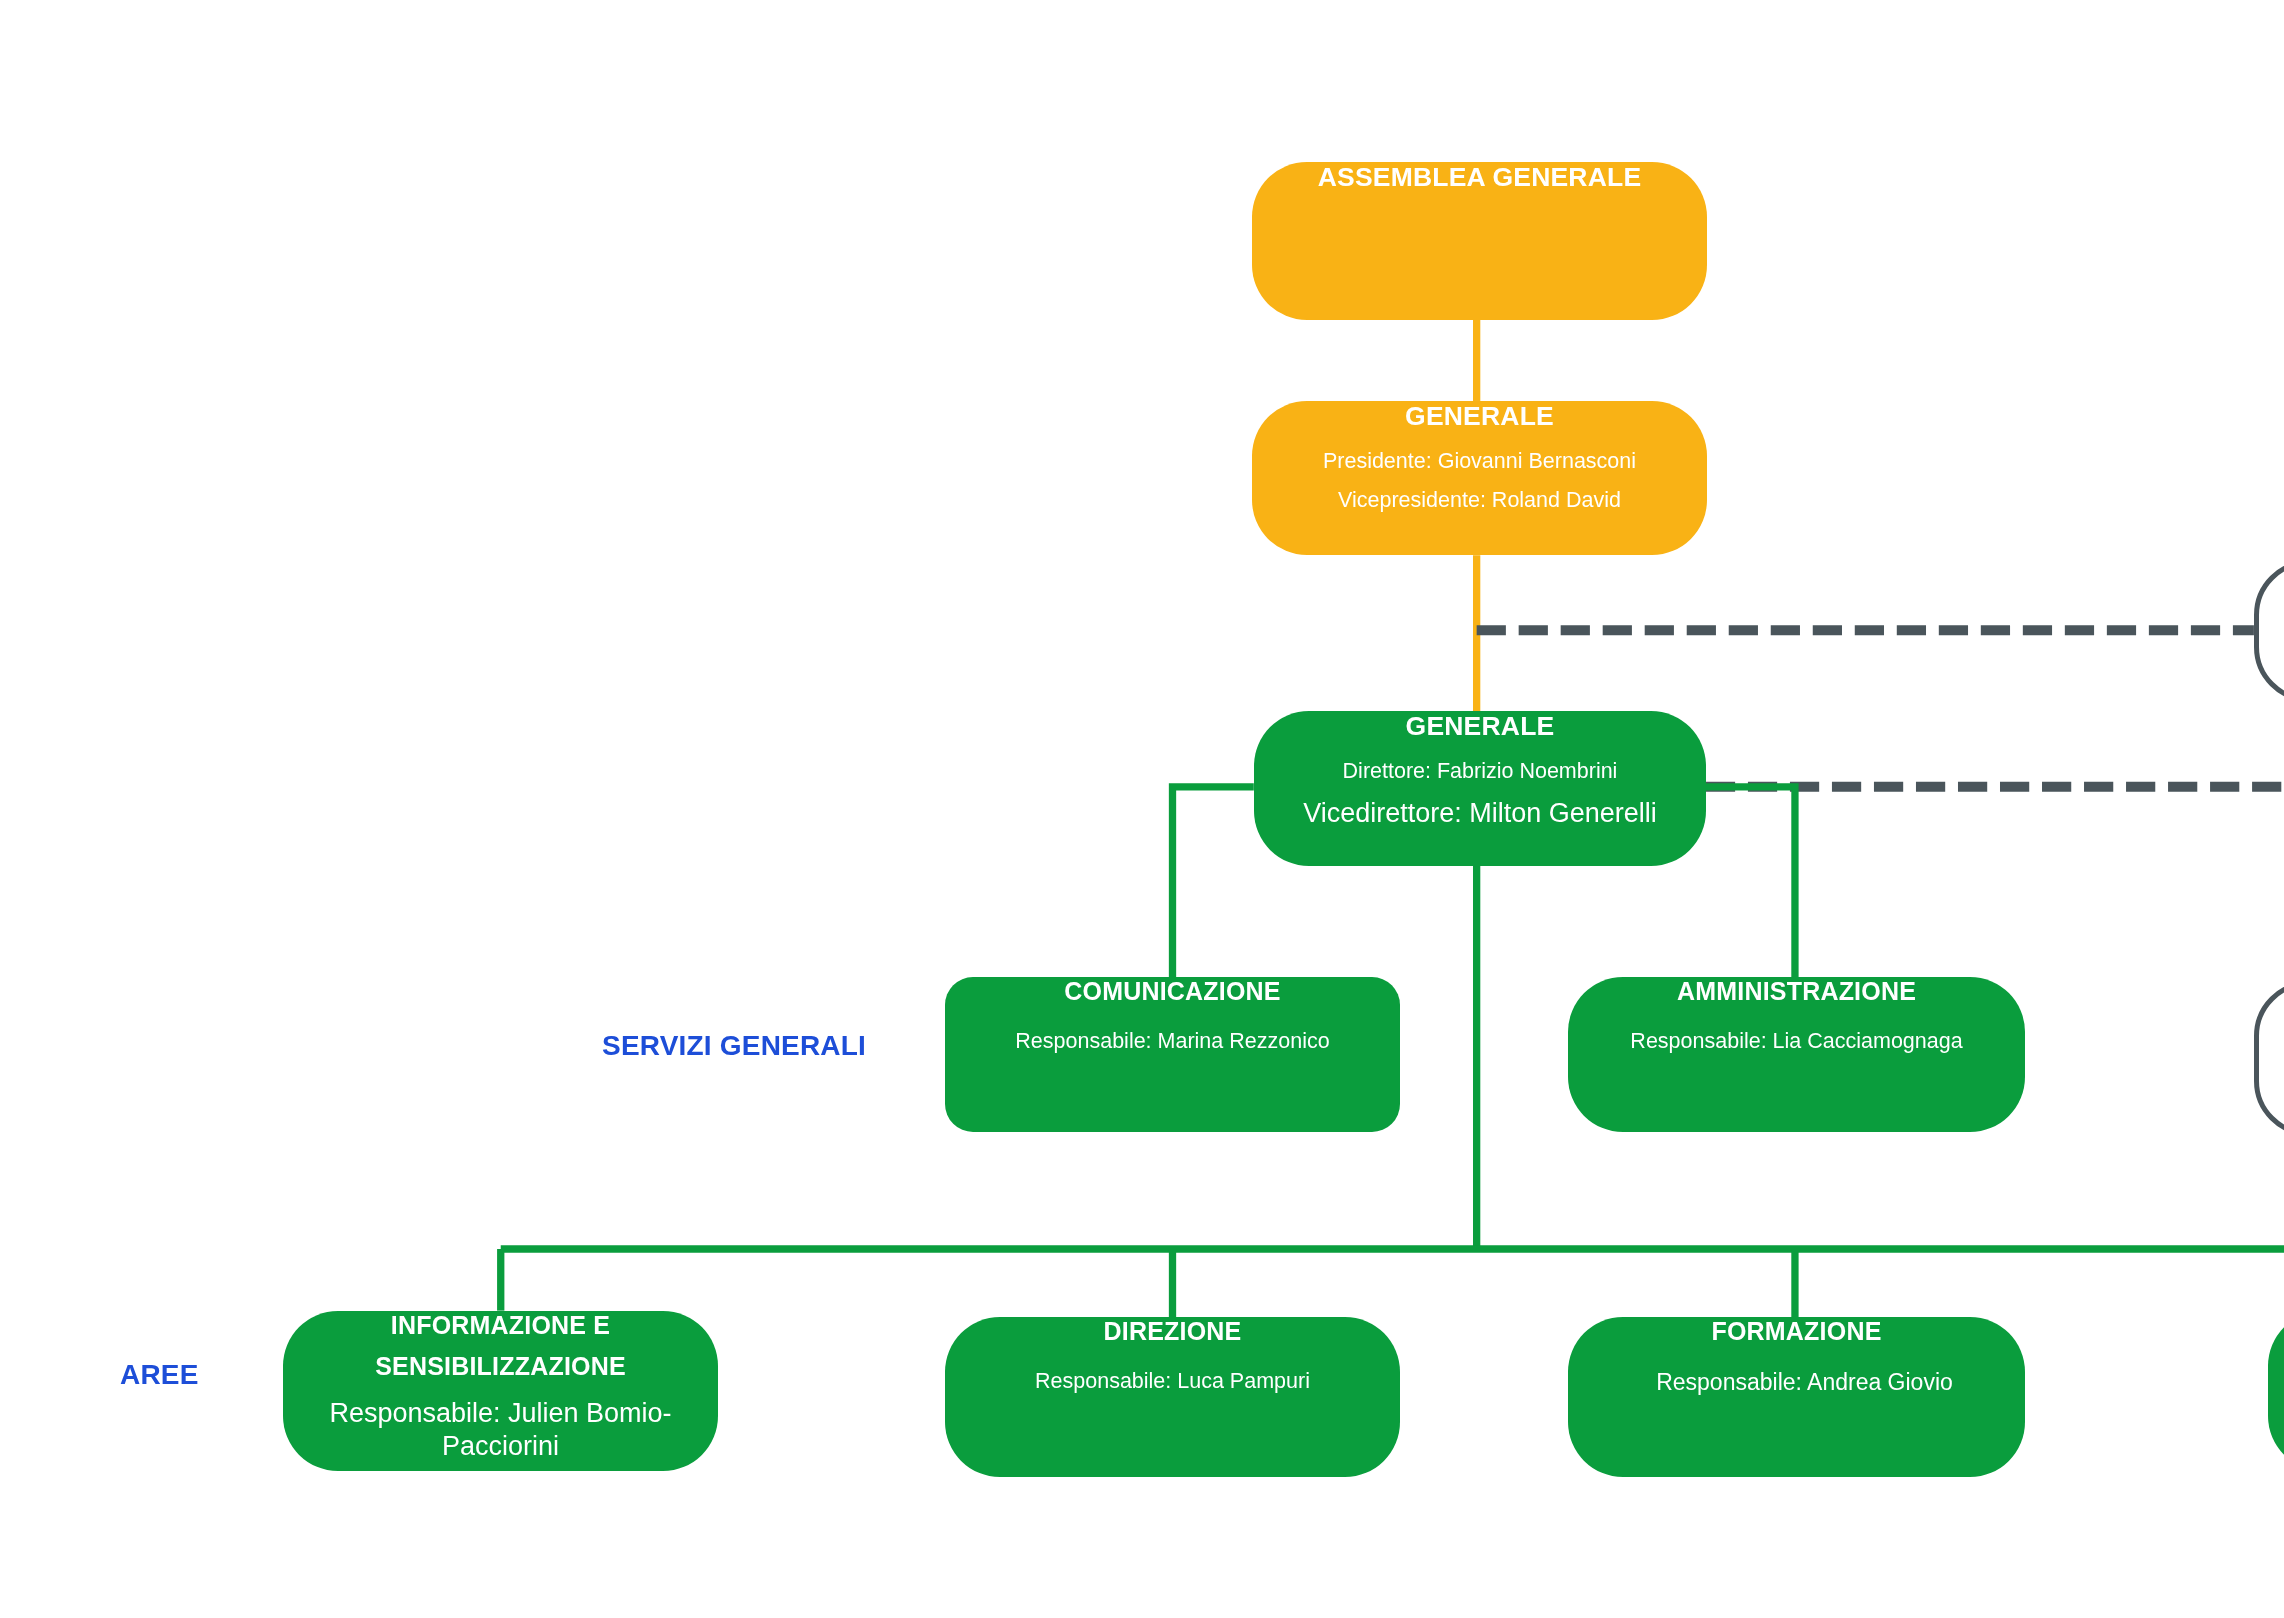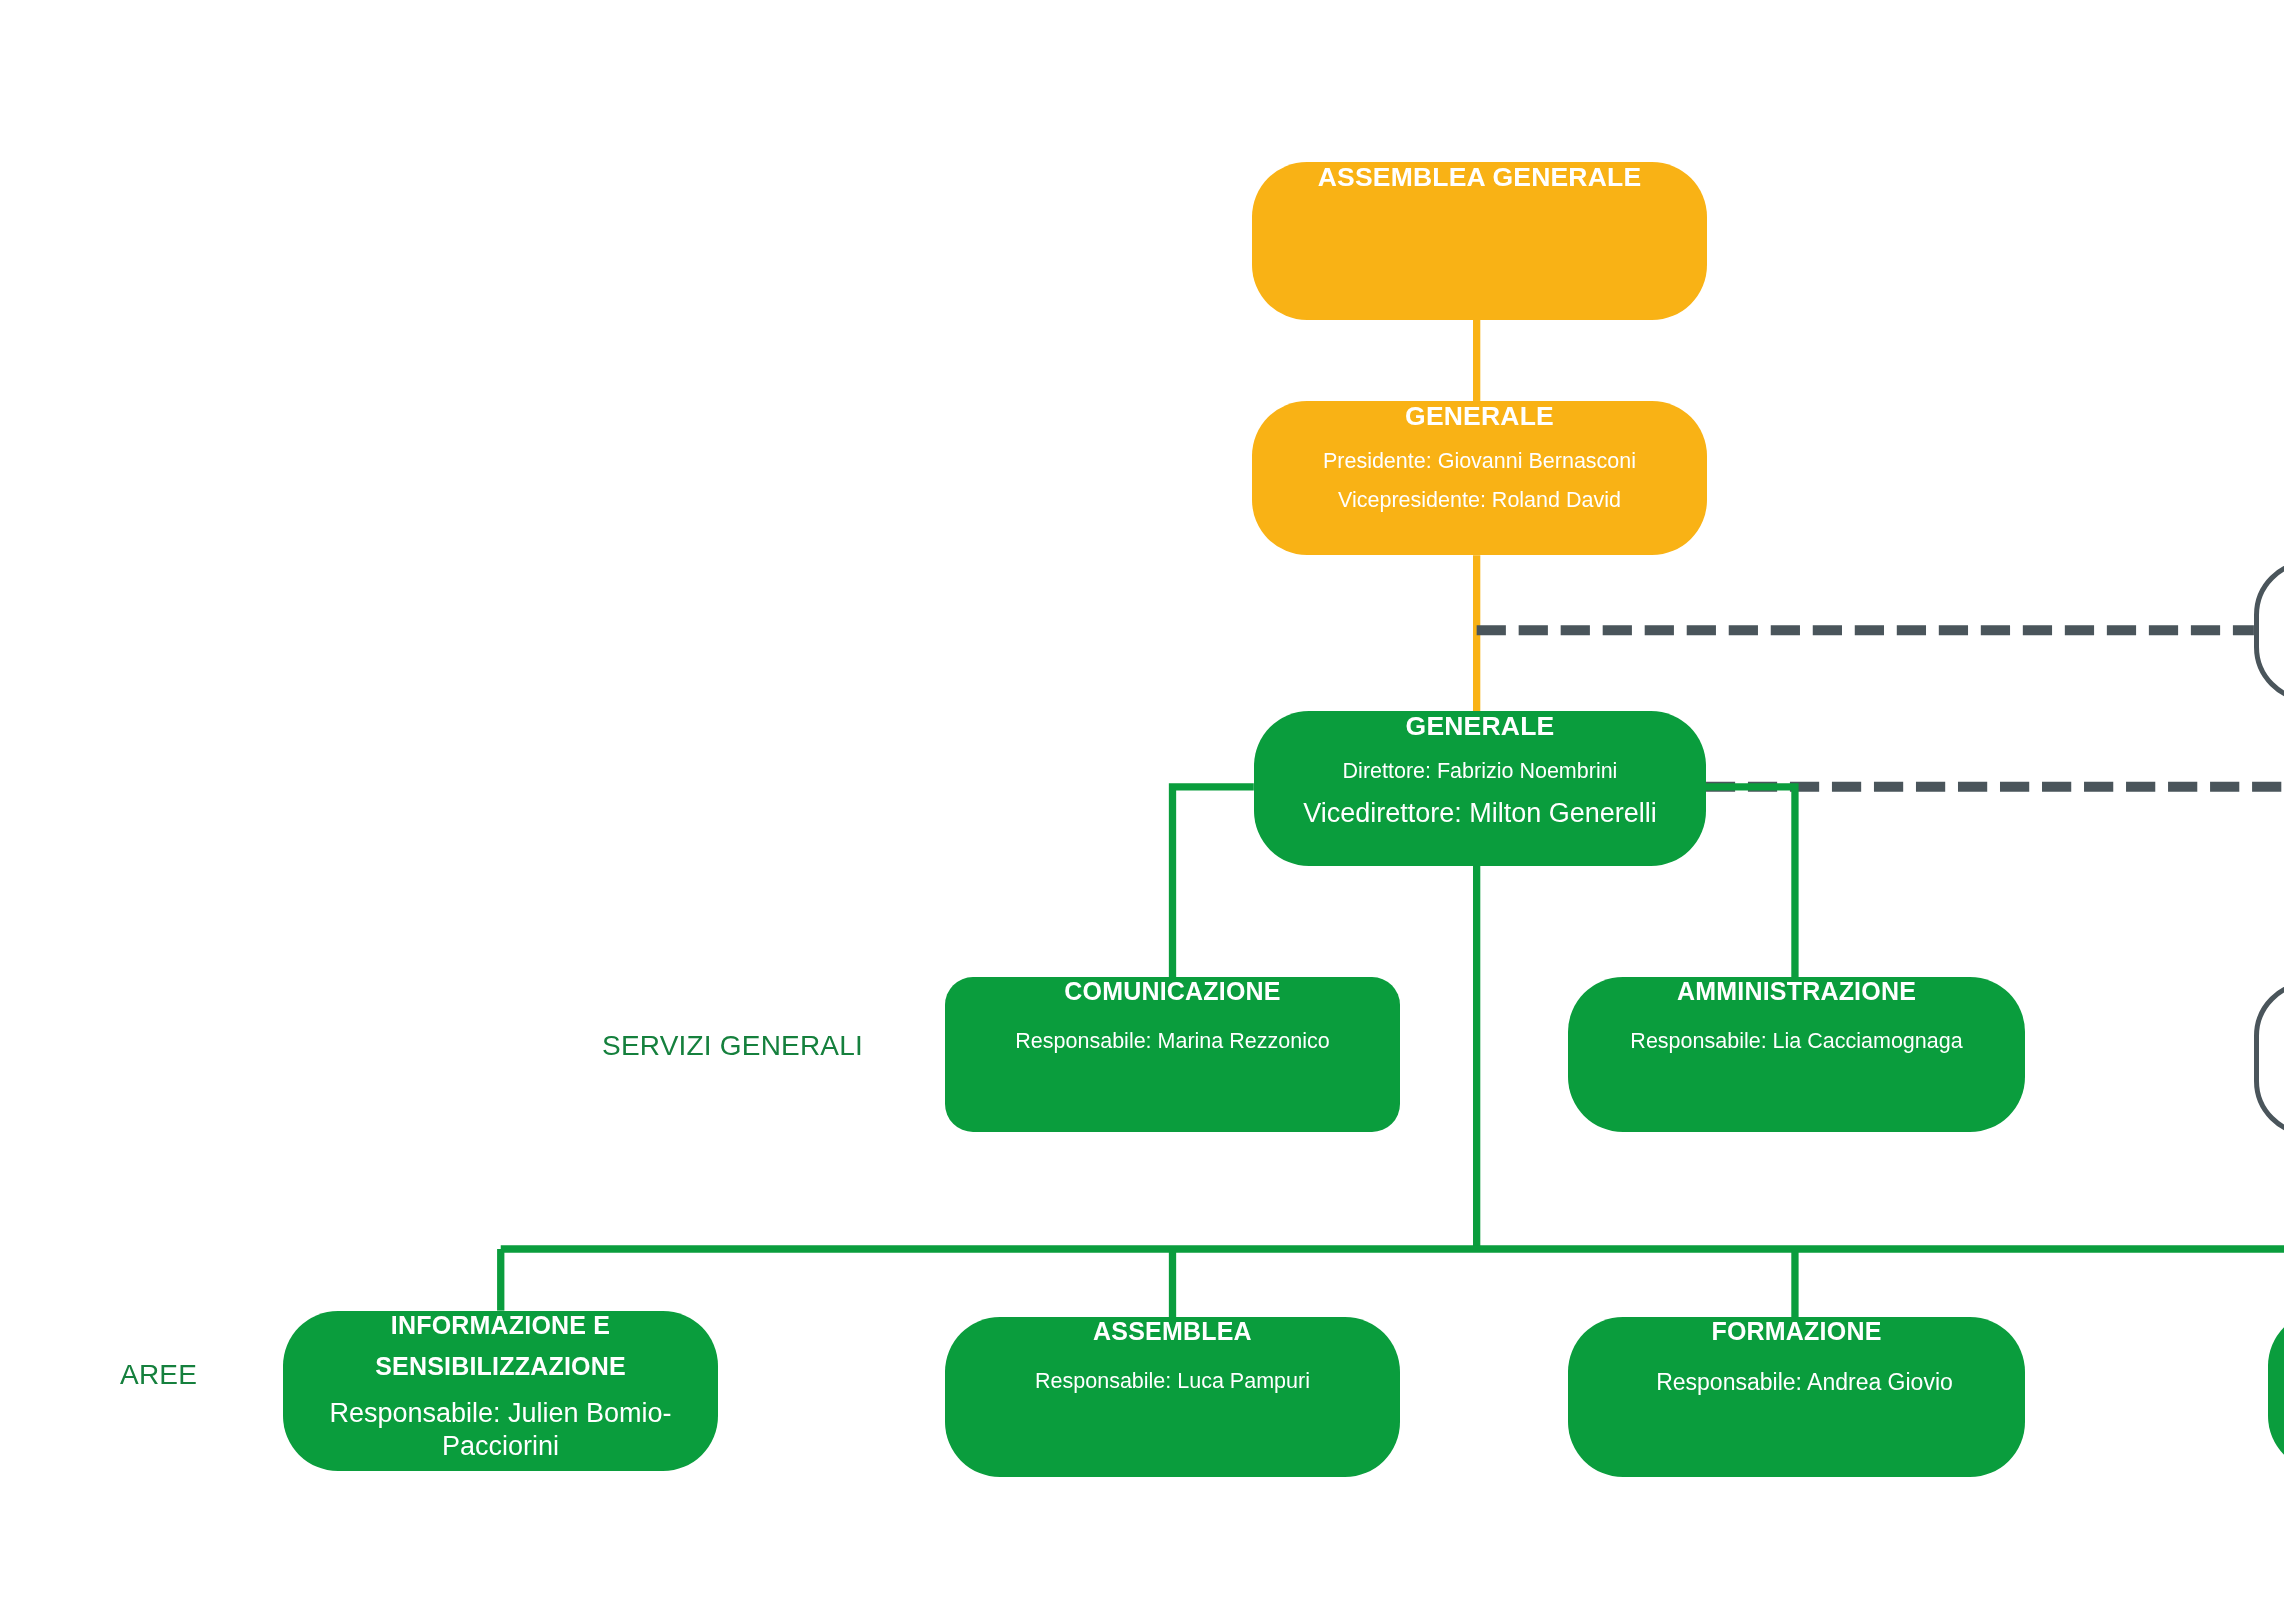--- a/index.html
+++ b/index.html
@@ -50,22 +50,22 @@
     font-weight: normal;
     line-height: 1.25;
   }
   .filled-yellow .node-title,
   .filled-yellow .node-sub,
   .filled-green .node-title,
   .filled-green .node-sub { color: #ffffff; }
 
   .section-label {
     position: absolute;
-    color: #15803d;
-    font-weight: normal;
+    color: #1d4ed8;
+    font-weight: bold;
     letter-spacing: 0.2px;
     white-space: nowrap;
   }
 </style>
 </head>
 <body>
 
 <div id="org-chart-root">
 
   <svg class="wires" viewBox="0 0 6496 3543">
@@ -133,21 +133,21 @@
 
   <div class="section-label" style="left:120px; top:1359px; font-size:28px;">AREE</div>
 
   <div class="node filled-green" style="left:283px; top:1311px; width:435px; height:160px;">
     <div class="node-title" style="font-size:25px; margin-bottom:11px;">INFORMAZIONE E</div>
     <div class="node-title" style="font-size:25px; margin-bottom:15.5px;">SENSIBILIZZAZIONE</div>
     <div class="node-sub" style="font-size:27px;">Responsabile: Julien Bomio-Pacciorini</div>
   </div>
 
   <div class="node filled-green" style="left:945px; top:1317px; width:455px; height:160px;">
-    <div class="node-title" style="font-size:25px; margin-bottom:21px;">ASSEMBLEA</div>
+    <div class="node-title" style="font-size:25px; margin-bottom:21px;">DIREZIONE</div>
     <div class="node-sub" style="font-size:21.5px;">Responsabile: Luca Pampuri</div>
   </div>
 
   <div class="node filled-green" style="left:1568px; top:1317px; width:457px; height:160px;">
     <div class="node-title" style="font-size:25px; margin-bottom:21px;">FORMAZIONE</div>
     <div class="node-sub" style="font-size:23px;margin-left:16px;">Responsabile: Andrea Giovio</div>
   </div>
 
   <div class="node filled-green" style="left:2268px; top:1311px; width:461px; height:160px;">
     

